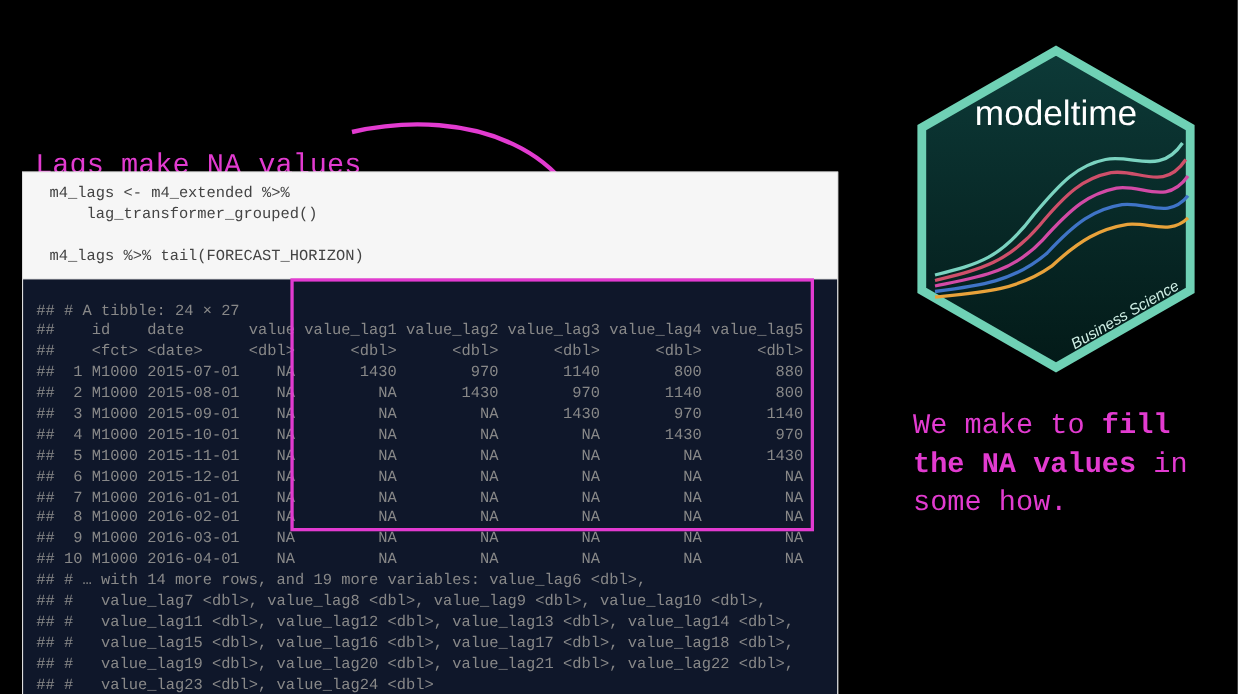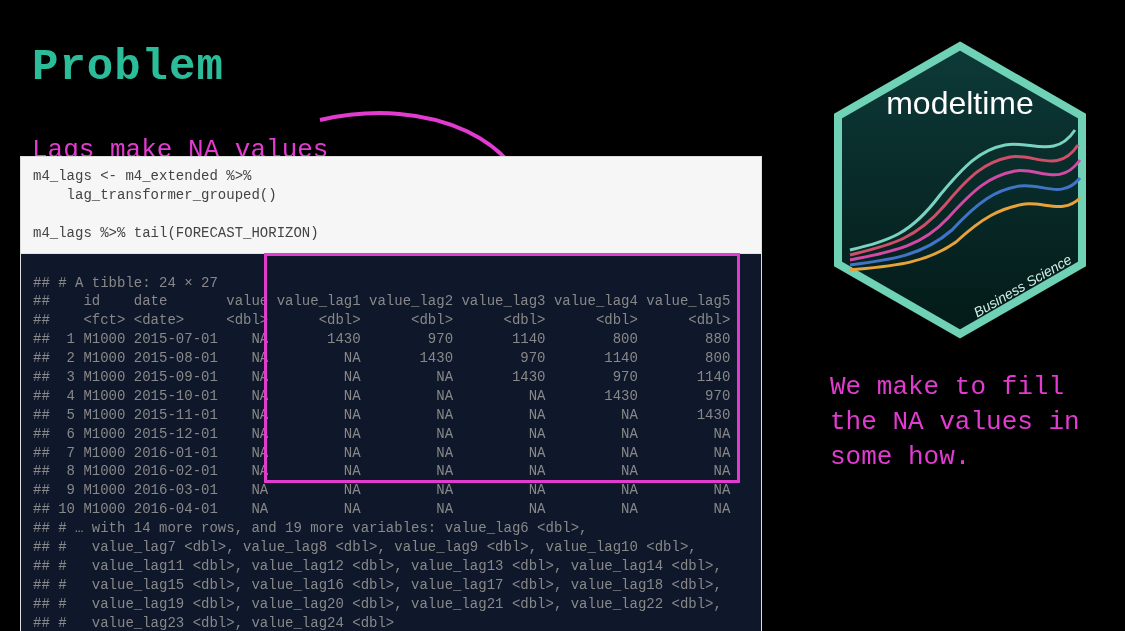--- a/index.html
+++ b/index.html
@@ -1,37 +1,36 @@
 <!DOCTYPE html>
 <html><head>
 <meta charset="utf-8">
 <style>
   html,body{margin:0;padding:0;background:#000;width:1125px;height:631px;overflow:hidden;
     font-family:ui-monospace,Menlo,Consolas,"Courier New",monospace;}
   .slide{position:relative;width:1125px;height:631px;}
   .title{position:absolute;left:32px;top:42px;color:#2bbd9a;font-size:44px;font-weight:700;letter-spacing:1px;}
   .subtitle{position:absolute;left:32px;top:98px;color:#e23bd0;font-size:26px;margin-top:37px;}
   .codebox{position:absolute;left:20px;top:156px;width:740px;background:#fff;border:1px solid #ddd;}
-  .code-in{background:#f6f6f6;border-bottom:1px solid #e4e4e4;padding:10px 12px;color:#444;font-size:14px;
+  .code-in{background:#f6f6f6;border-bottom:1px solid #e4e4e4;padding:10px 24px;color:#444;font-size:14px;
     white-space:pre;line-height:1.35;}
   .code-out{background:#0f172a;padding:20px 12px;color:#888;font-size:14px;white-space:pre;line-height:1.35;
     position:relative;}
   .highlight-ring{position:absolute;border:3px solid #e23bd0;box-sizing:border-box;}
   .hex{position:absolute;left:830px;top:40px;width:260px;height:300px;text-decoration:underline;}
   .hex svg{width:260px;height:300px;display:block;}
   .caption{position:absolute;left:830px;top:370px;width:270px;color:#e23bd0;font-size:26px;line-height:1.35;}
-  .caption b{font-weight:400;}
+  .caption b{font-weight:700;}
   .arrow{position:absolute;pointer-events:none;}
 </style>
 </head>
 <body>
 
 <div class="slide">
 
-  <div class="title">Problem</div>
   <div class="subtitle">Lags make NA values</div>
 
   <svg class="arrow" width="1125" height="631">
     <defs>
       <marker id="ah" markerWidth="12" markerHeight="12" refX="8" refY="5" orient="auto">
         <path d="M0,0 L10,5 L0,10 Z" fill="#e23bd0"></path>
       </marker>
     </defs>
     <path d="M320,120 C430,95 530,140 535,225" stroke="#e23bd0" stroke-width="4" fill="none" marker-end="url(#ah)"></path>
   </svg>

